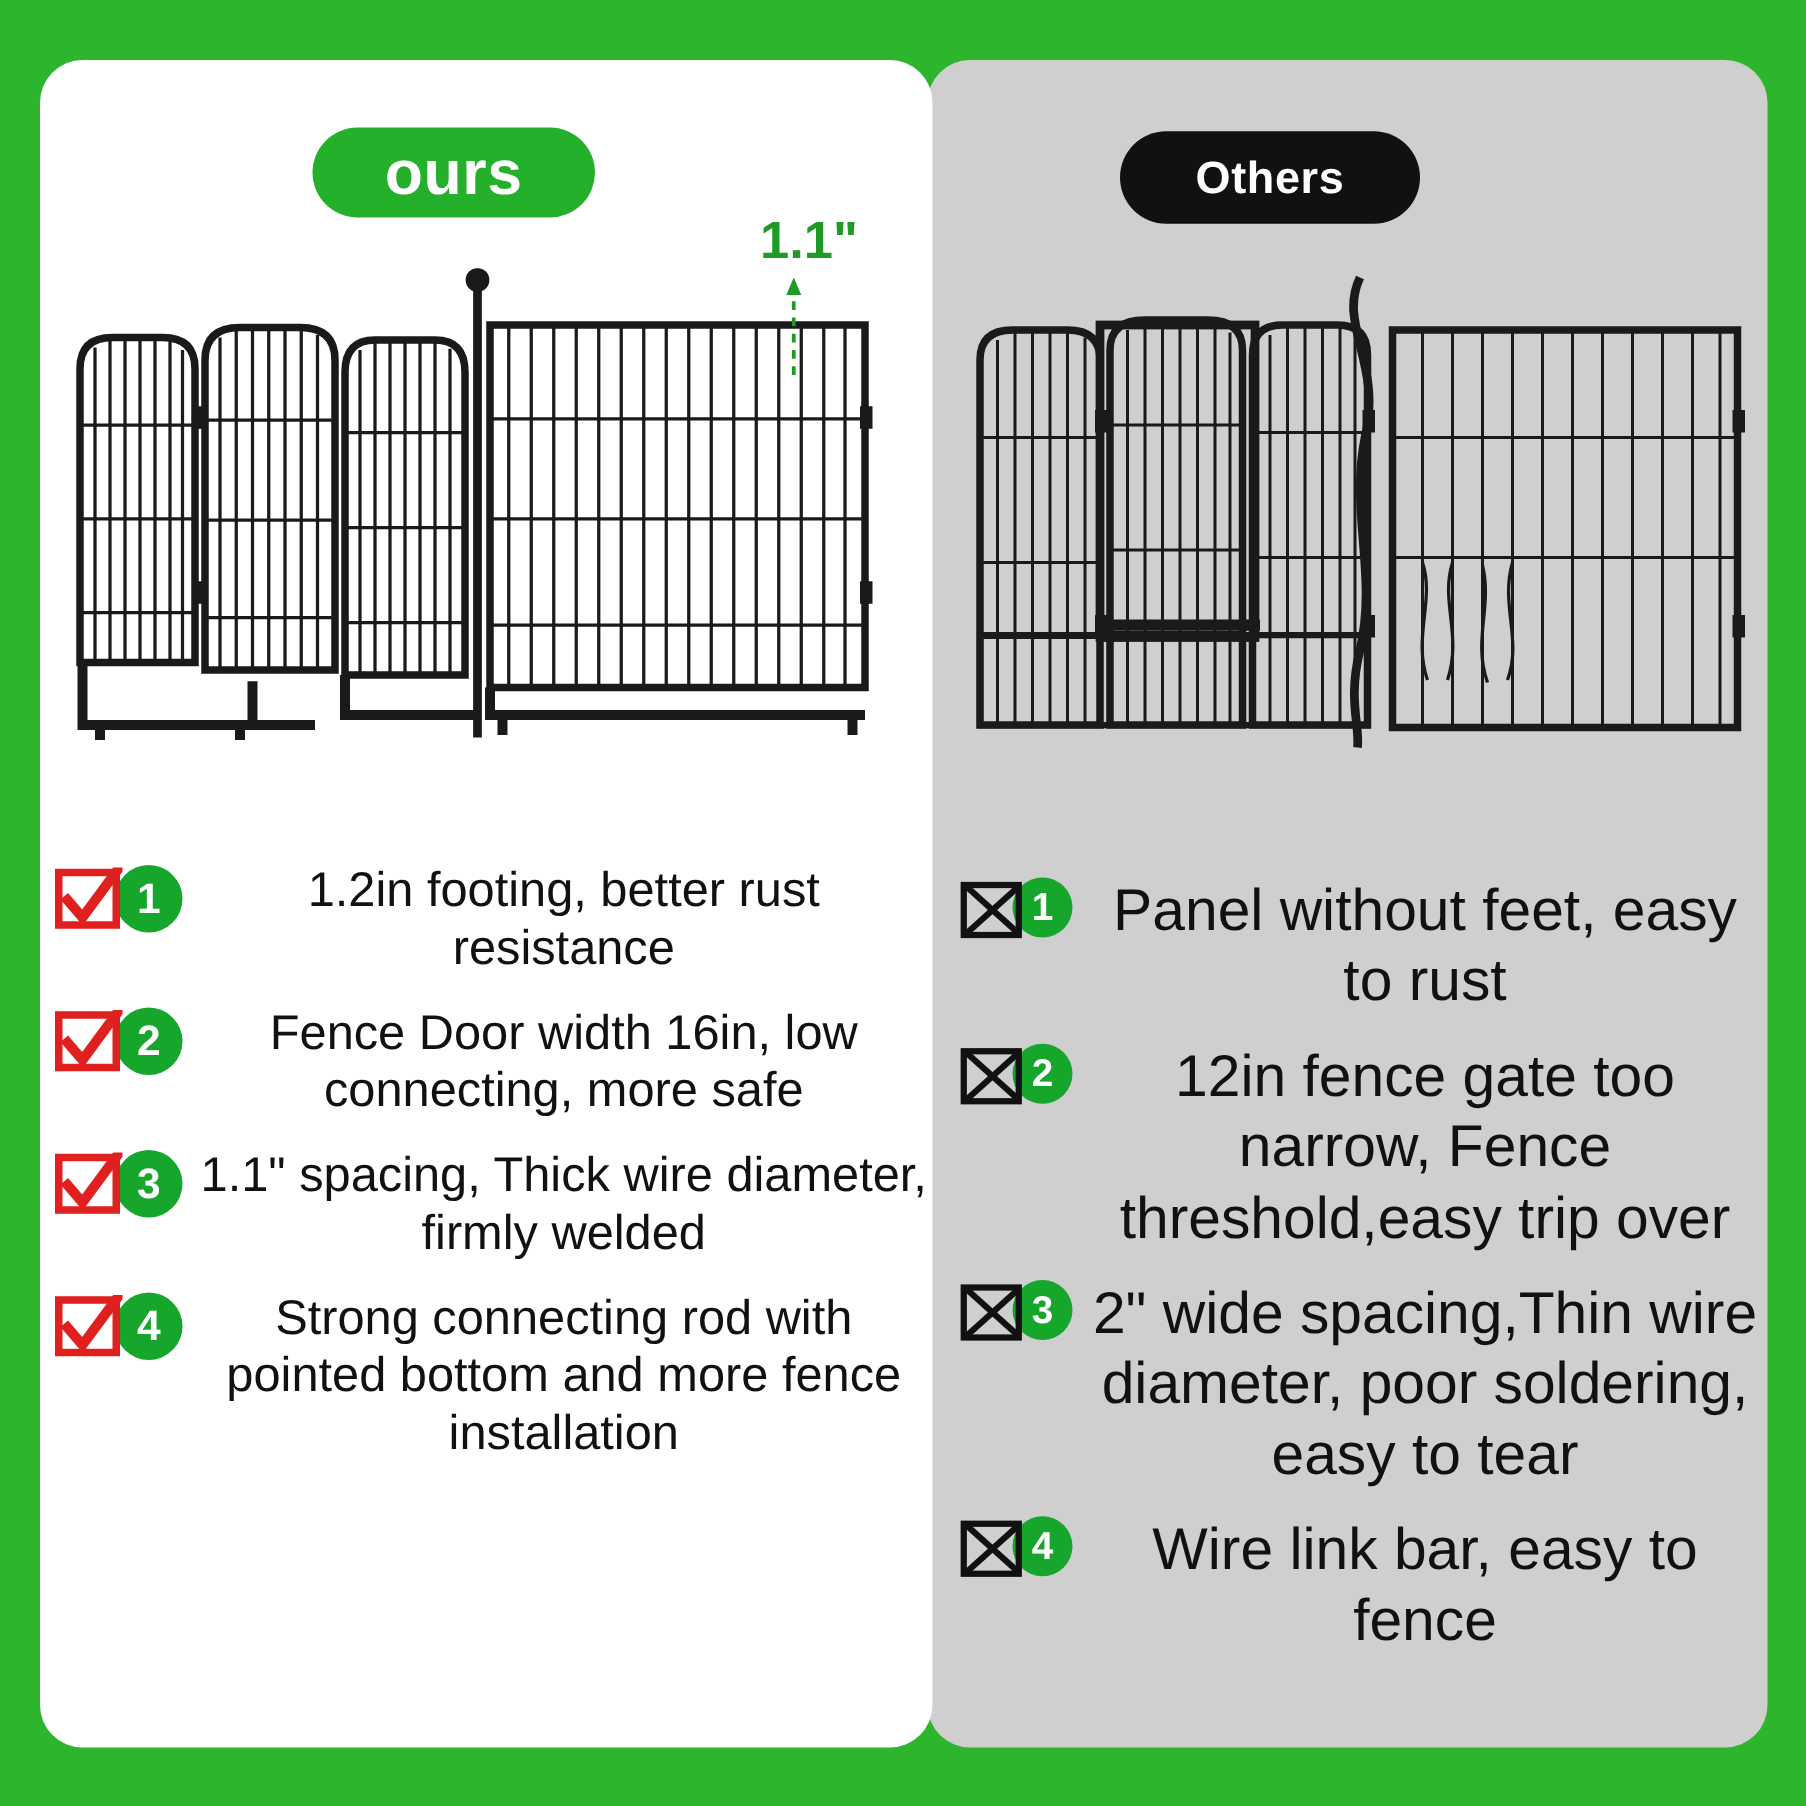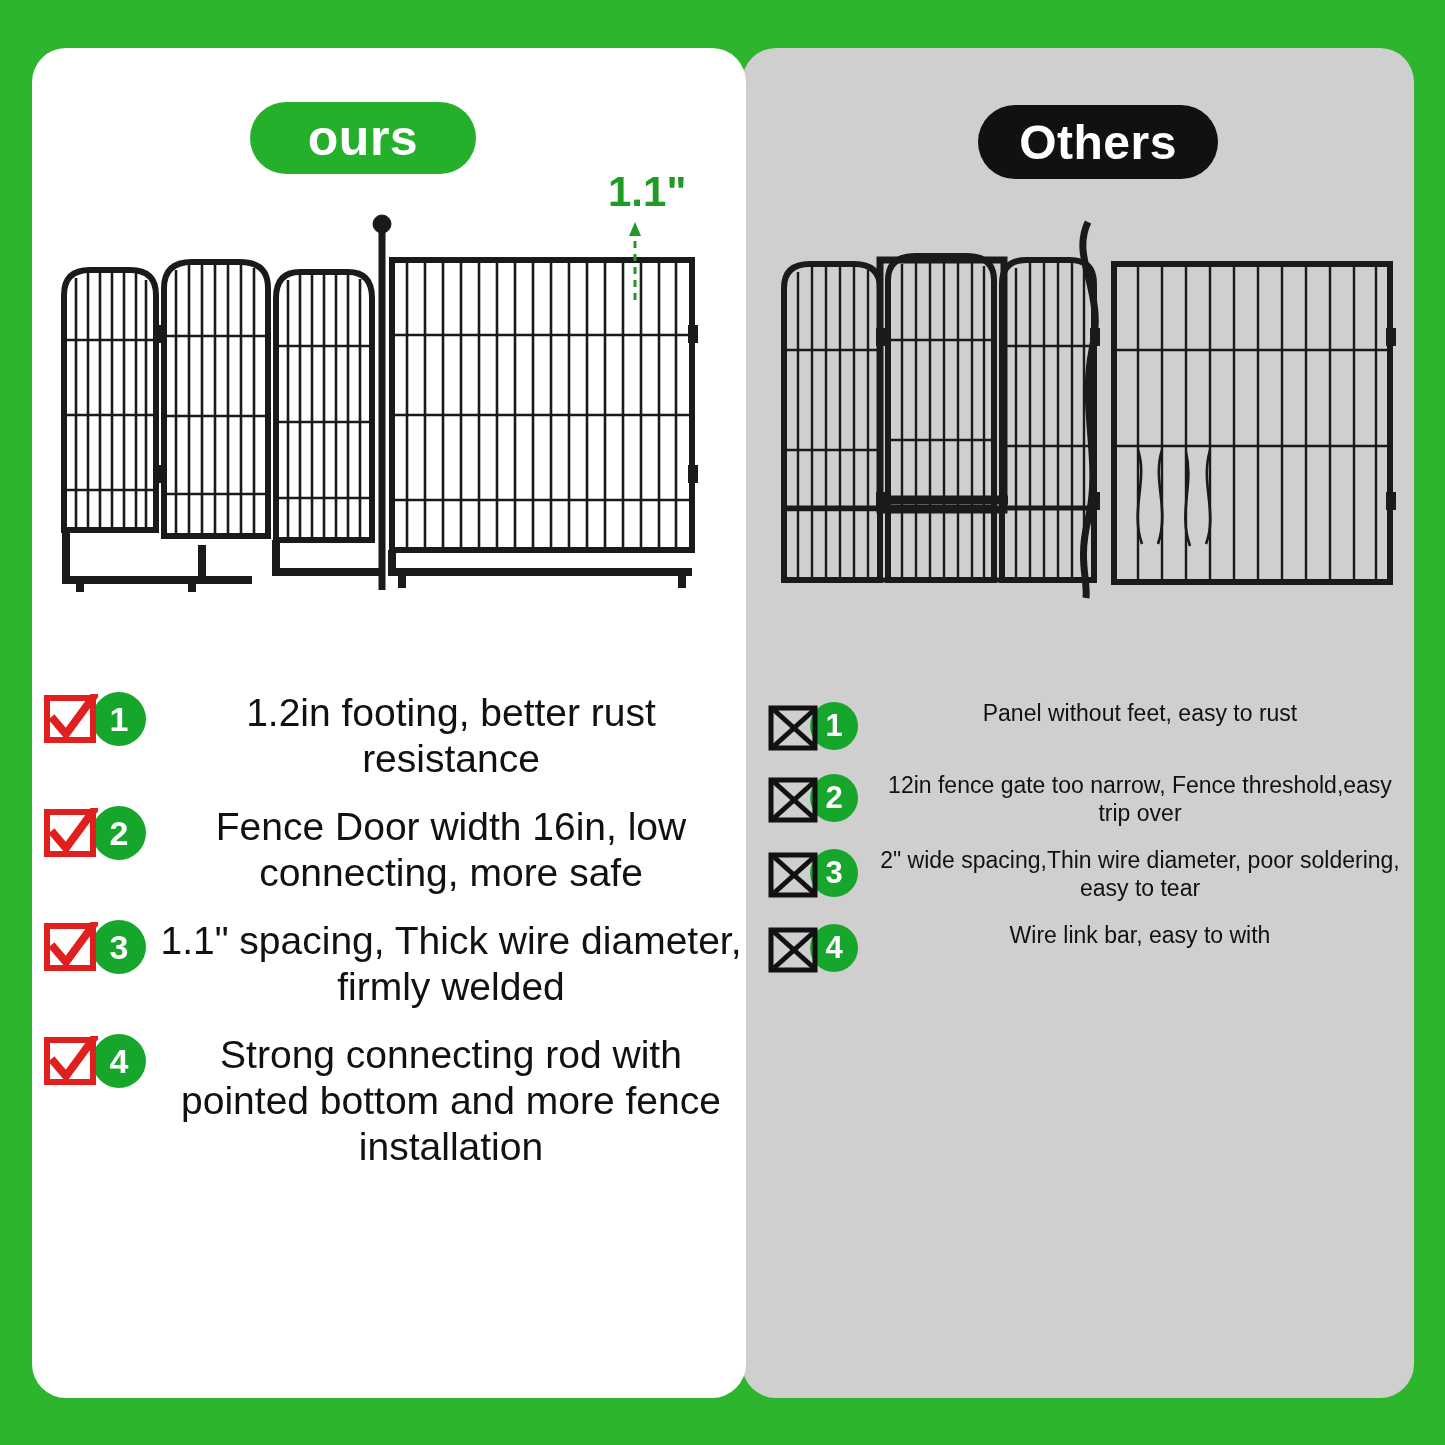--- a/index.html
+++ b/index.html
@@ -53,26 +53,26 @@
   #badge-ours {
     left: 250px;
     top: 102px;
     width: 226px;
     height: 72px;
     background: #25b02b;
     font-size: 50px;
     z-index: 5;
   }
   #badge-others {
-    left: 978px;
+    left: 896px;
     top: 105px;
     width: 240px;
     height: 74px;
     background: #111111;
-    font-size: 48px;
+    font-size: 36px;
     z-index: 5;
   }
 
   
   #measure-label {
     position: absolute;
     left: 608px;
     top: 168px;
     font-size: 42px;
     font-weight: bold;
@@ -142,21 +142,21 @@
 
   .text {
     flex: 1 1 auto;
     margin-left: 12px;
     font-size: 39px;
     line-height: 1.18;
     color: #111111;
   }
   #list-others .text {
     margin-left: 14px;
-    font-size: 23px;
+    font-size: 47px;
     line-height: 1.2;
   }
 </style>
 </head>
 <body>
 
 <div id="page">
 
   <div class="panel" id="panel-ours"></div>
 
@@ -429,18 +429,18 @@
 
     <div class="item">
       <div class="mark">
         <svg viewBox="0 0 52 48" width="52" height="48">
           <rect x="3" y="4" width="44" height="40" fill="none" stroke="#111111" stroke-width="5"></rect>
           <line x1="6" y1="6" x2="46" y2="42" stroke="#111111" stroke-width="5"></line>
           <line x1="46" y1="6" x2="6" y2="42" stroke="#111111" stroke-width="5"></line>
         </svg>
       </div>
       <div class="num">4</div>
-      <div class="text">Wire link bar, easy to with</div>
+      <div class="text">Wire link bar, easy to fence</div>
     </div>
 
   </div>
 
 </div>
 
 </body></html>

